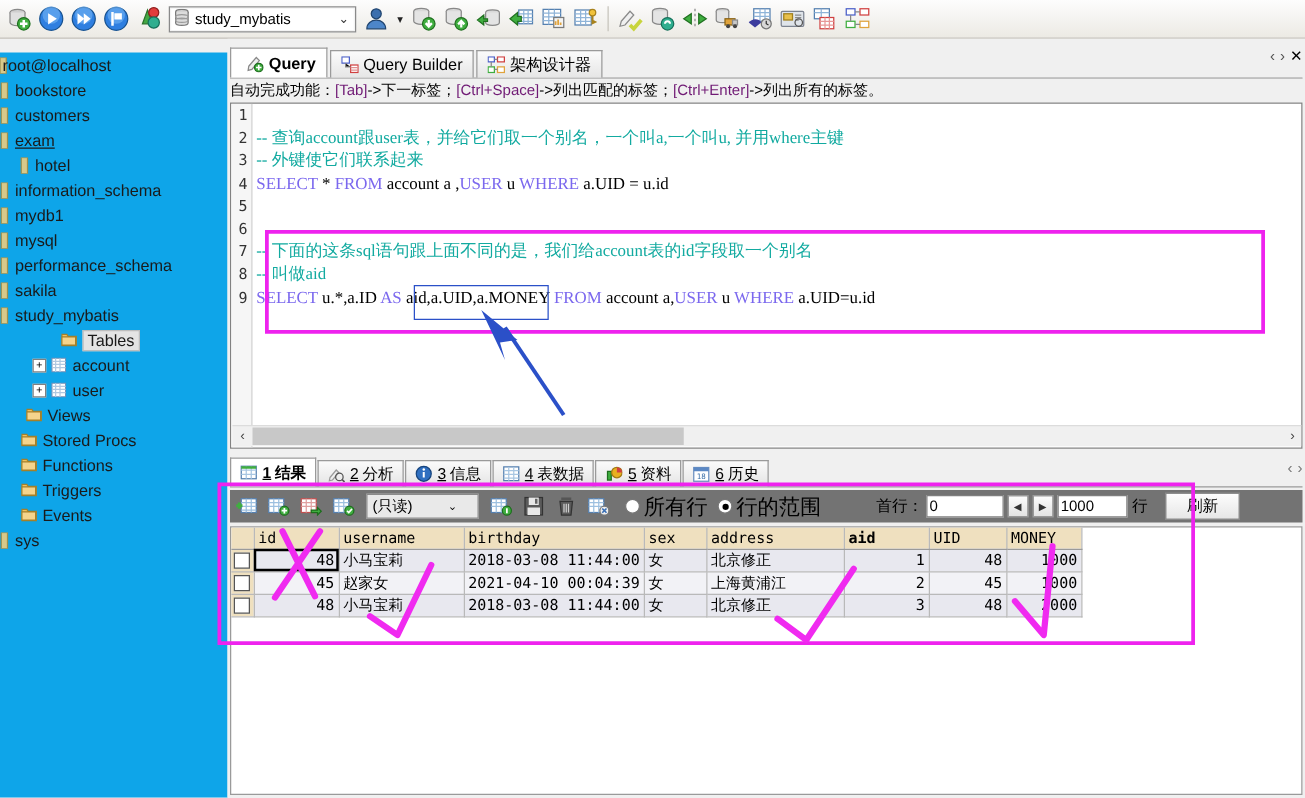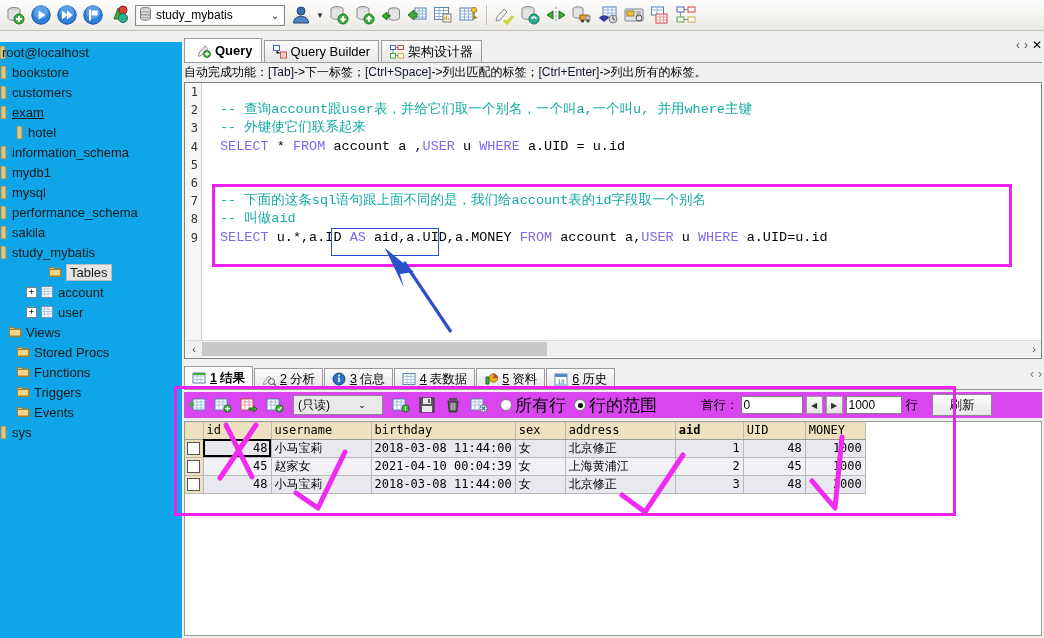--- a/index.html
+++ b/index.html
@@ -52,31 +52,31 @@
     font-size:13px;color:#000;box-sizing:border-box;}
   .tab.active{background:#fff;height:24px;font-weight:bold;padding-left:12px;}
   .tab .ico{margin-right:4px;}
   #tab-nav{position:absolute;right:2px;top:7px;display:flex;align-items:center;gap:4px;}
   #tab-nav span{font-size:12px;color:#555;}
   #tab-nav .cls{color:#000;font-weight:bold;}
 
   
   #hintbar{position:absolute;left:2px;top:32px;width:858px;height:19px;
     background:#f0f0f0;display:flex;align-items:center;font-size:12px;white-space:nowrap;}
-  #hintbar .k{color:#0f172a;}
+  #hintbar .k{color:#701a75;}
 
   
   #editor{position:absolute;left:2px;top:51px;width:858px;height:277px;
     background:#fff;border:1px solid #828282;box-sizing:border-box;overflow:hidden;}
   #gutter{position:absolute;left:0;top:0;width:17px;height:100%;
     background:#f6f6f6;border-right:1px solid #d4d4d4;box-sizing:border-box;}
   #gutter div{height:18.2px;line-height:18.2px;text-align:right;padding-right:3px;
     font-family:"DejaVu Sans Mono","Liberation Mono",monospace;font-size:12px;color:#333;}
-  #code{position:absolute;left:35px;top:0;right:0;height:100%;
-    font-family:Liberation Mono, monospace;font-size:13.5px;
+  #code{position:absolute;left:20px;top:0;right:0;height:100%;
+    font-family:Liberation Serif, serif;font-size:13.5px;
     white-space:pre;}
   #code .ln{height:18.2px;line-height:18.2px;}
   .cmt{color:#12aaa0;}
   .kw{color:#7b68ee;}
   .plain{color:#000;}
   
   #ed-hsb{position:absolute;left:1px;bottom:1px;width:856px;height:16px;background:#f0f0f0;
     border-top:1px solid #dcdcdc;display:flex;align-items:center;}
   #ed-hsb .arr{width:16px;text-align:center;font-size:11px;color:#444;}
   #ed-hsb .trough{flex:1;height:14px;position:relative;}
@@ -96,21 +96,21 @@
   .rtab{height:21px;display:flex;align-items:center;padding:0 7px;margin-right:1px;
     border:1px solid #9a9a9a;border-bottom:none;background:linear-gradient(#fbfbfb,#e4e4e4);
     font-size:12.5px;box-sizing:border-box;}
   .rtab.active{background:#fff;height:23px;font-weight:bold;}
   .rtab u{text-decoration:underline;}
   .rtab .ico{margin-right:4px;}
   #restab-nav{position:absolute;right:2px;top:336px;display:flex;gap:4px;font-size:12px;color:#777;}
 
   
   #restoolbar{position:absolute;left:2px;top:361px;width:858px;height:26px;
-    display:flex;align-items:center;background:#d946ef;}
+    display:flex;align-items:center;background:#737373;}
   #mode-combo{width:90px;height:20px;border:1px solid #8a8a8a;background:#e9e9e9;
     display:flex;align-items:center;font-size:12px;margin:0 5px;box-sizing:border-box;}
   #mode-combo span{flex:1;padding-left:4px;}
   #mode-combo .caret{width:16px;text-align:center;font-size:9px;}
   .radio{display:flex;align-items:center;font-size:17px;margin-left:8px;}
   .radio .dot{width:12px;height:12px;border:1px solid #777;border-radius:50%;
     background:#fff;margin-right:3px;position:relative;box-sizing:border-box;}
   .radio .dot.on::after{content:"";position:absolute;left:2.5px;top:2.5px;width:5px;height:5px;
     border-radius:50%;background:#000;}
   .lbl{font-size:12.5px;margin-left:10px;}
@@ -446,21 +446,21 @@
           <span class="box">+</span>
         </span>
         <span class="ico">
           <svg width="12" height="12" viewBox="0 0 12 12">
             <rect x="0.5" y="0.5" width="11" height="11" fill="#fff" stroke="#7090b8"></rect>
             <path d="M0.5 3h11M0.5 5.5h11M0.5 8h11M3.5 .5v11M7 .5v11" stroke="#b0c8e0"></path>
           </svg>
         </span>
         <span>user</span>
       </div>
-      <div class="tree-row" style="padding-left: 8px;">
+      <div class="tree-row" style="padding-left: 20px;">
         <span class="ico">
           <svg width="13" height="12" viewBox="0 0 13 12">
             <path d="M0.5 1.5h4l1 1.5h6.5v7.5H0.5z" fill="#f0c060" stroke="#a5802a"></path>
             <path d="M0.5 3.5h11v6.5H0.5z" fill="#f5d48c" stroke="#a5802a"></path>
           </svg>
         </span>
         <span>Views</span>
       </div>
       <div class="tree-row" style="padding-left: 16px;">
         <span class="ico">

